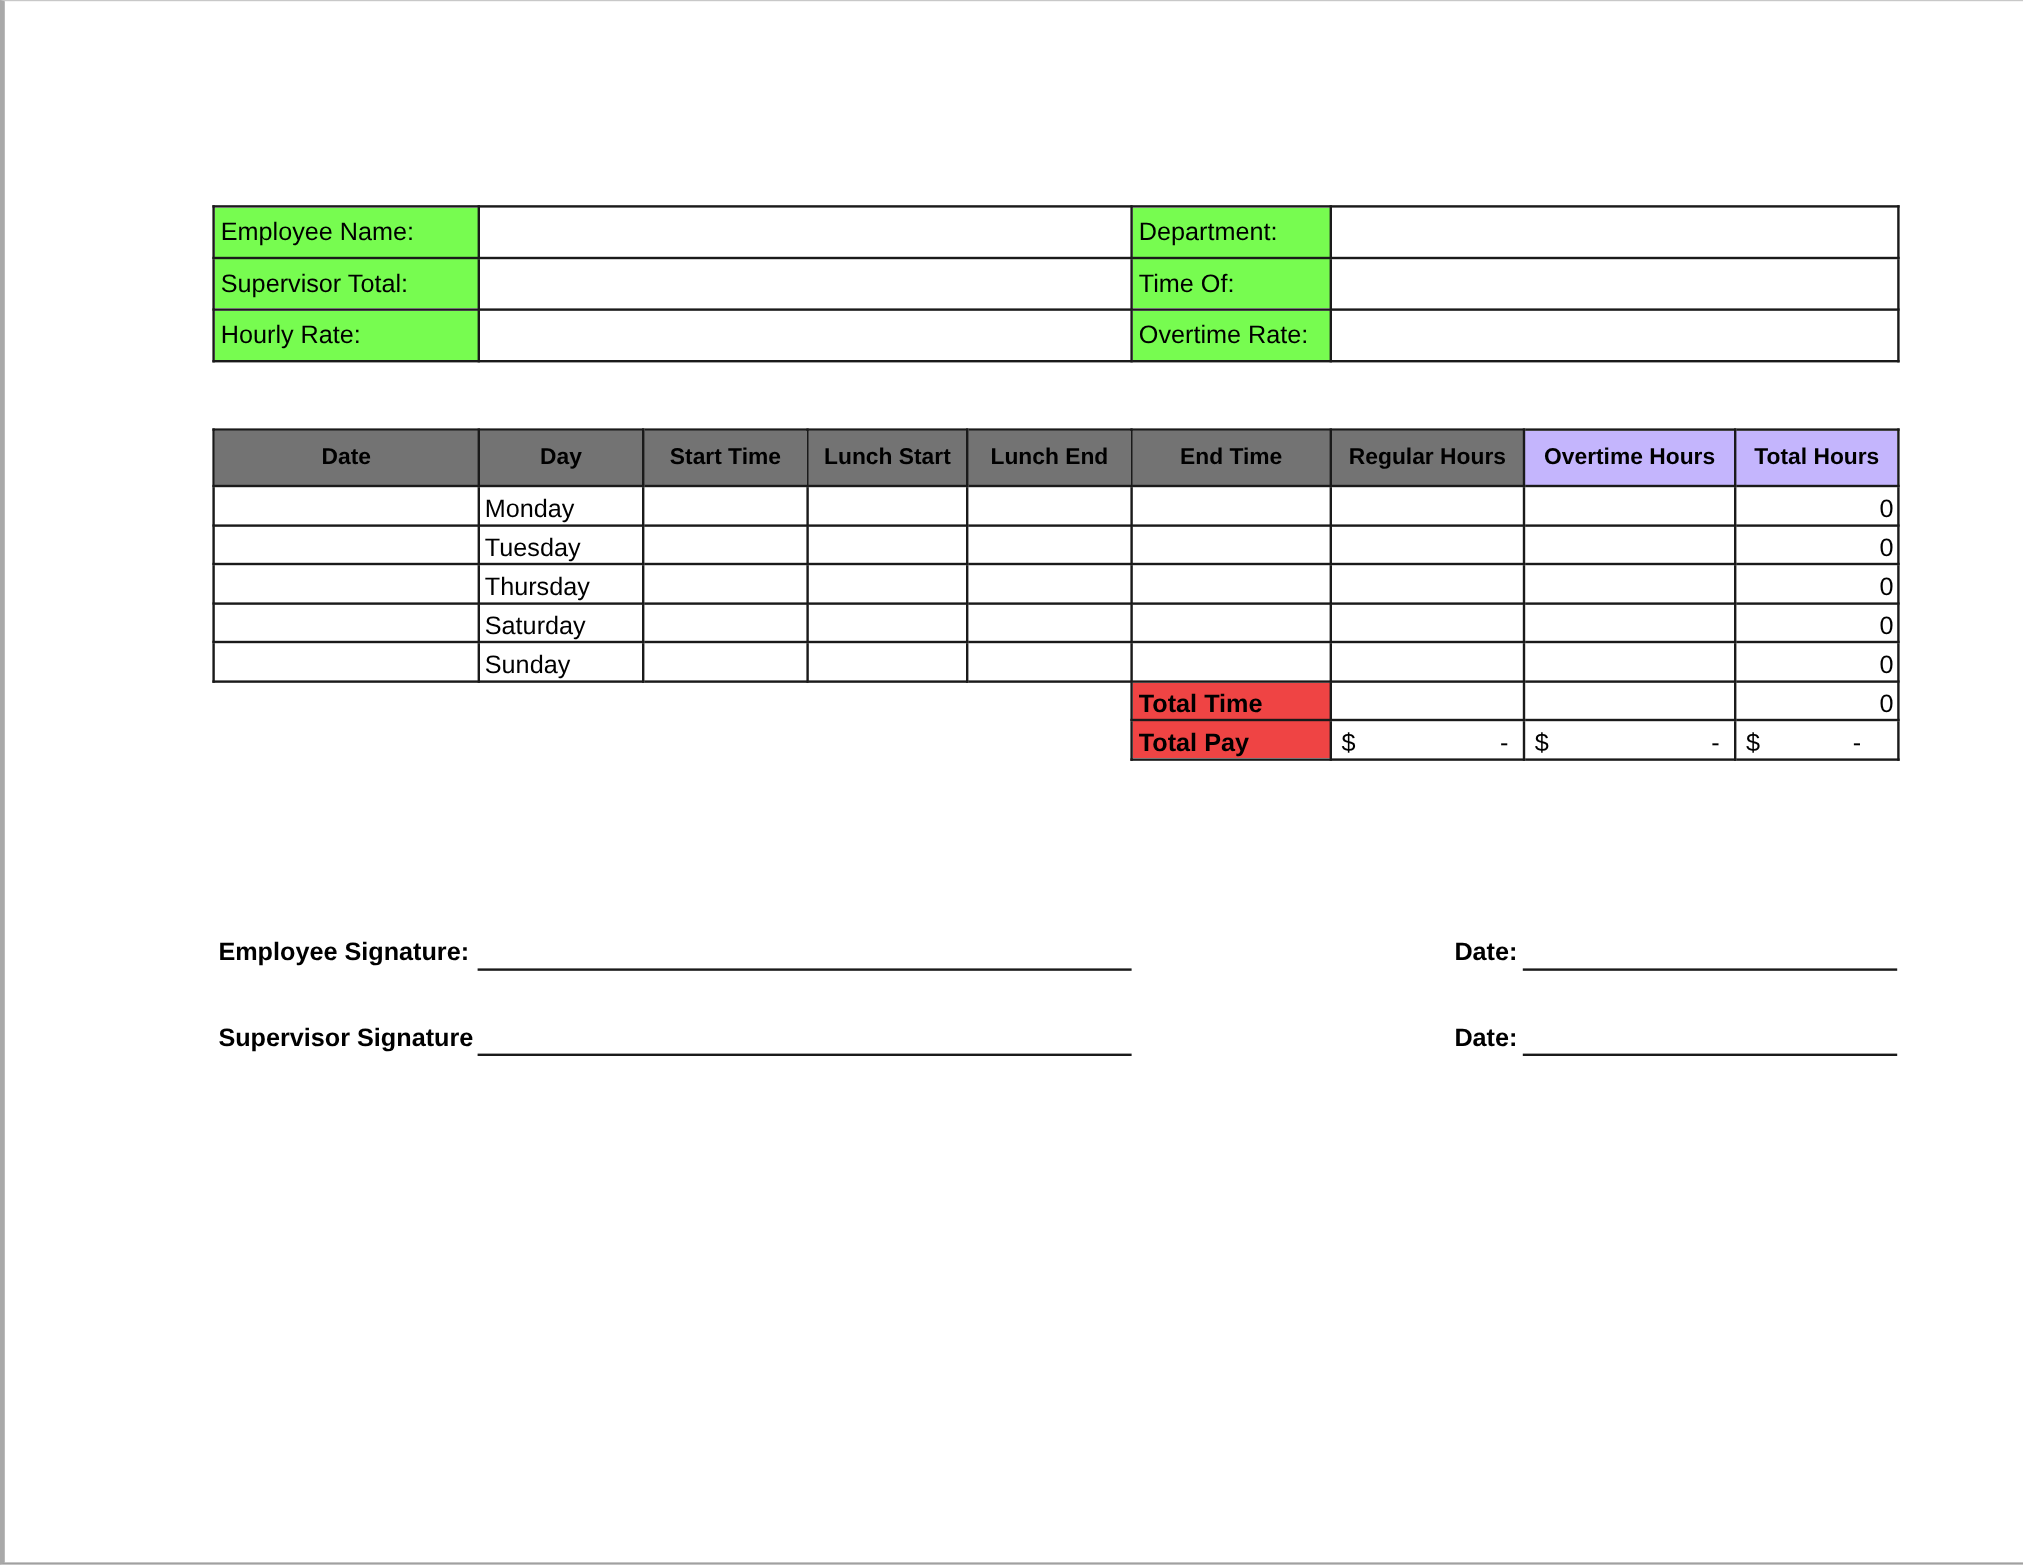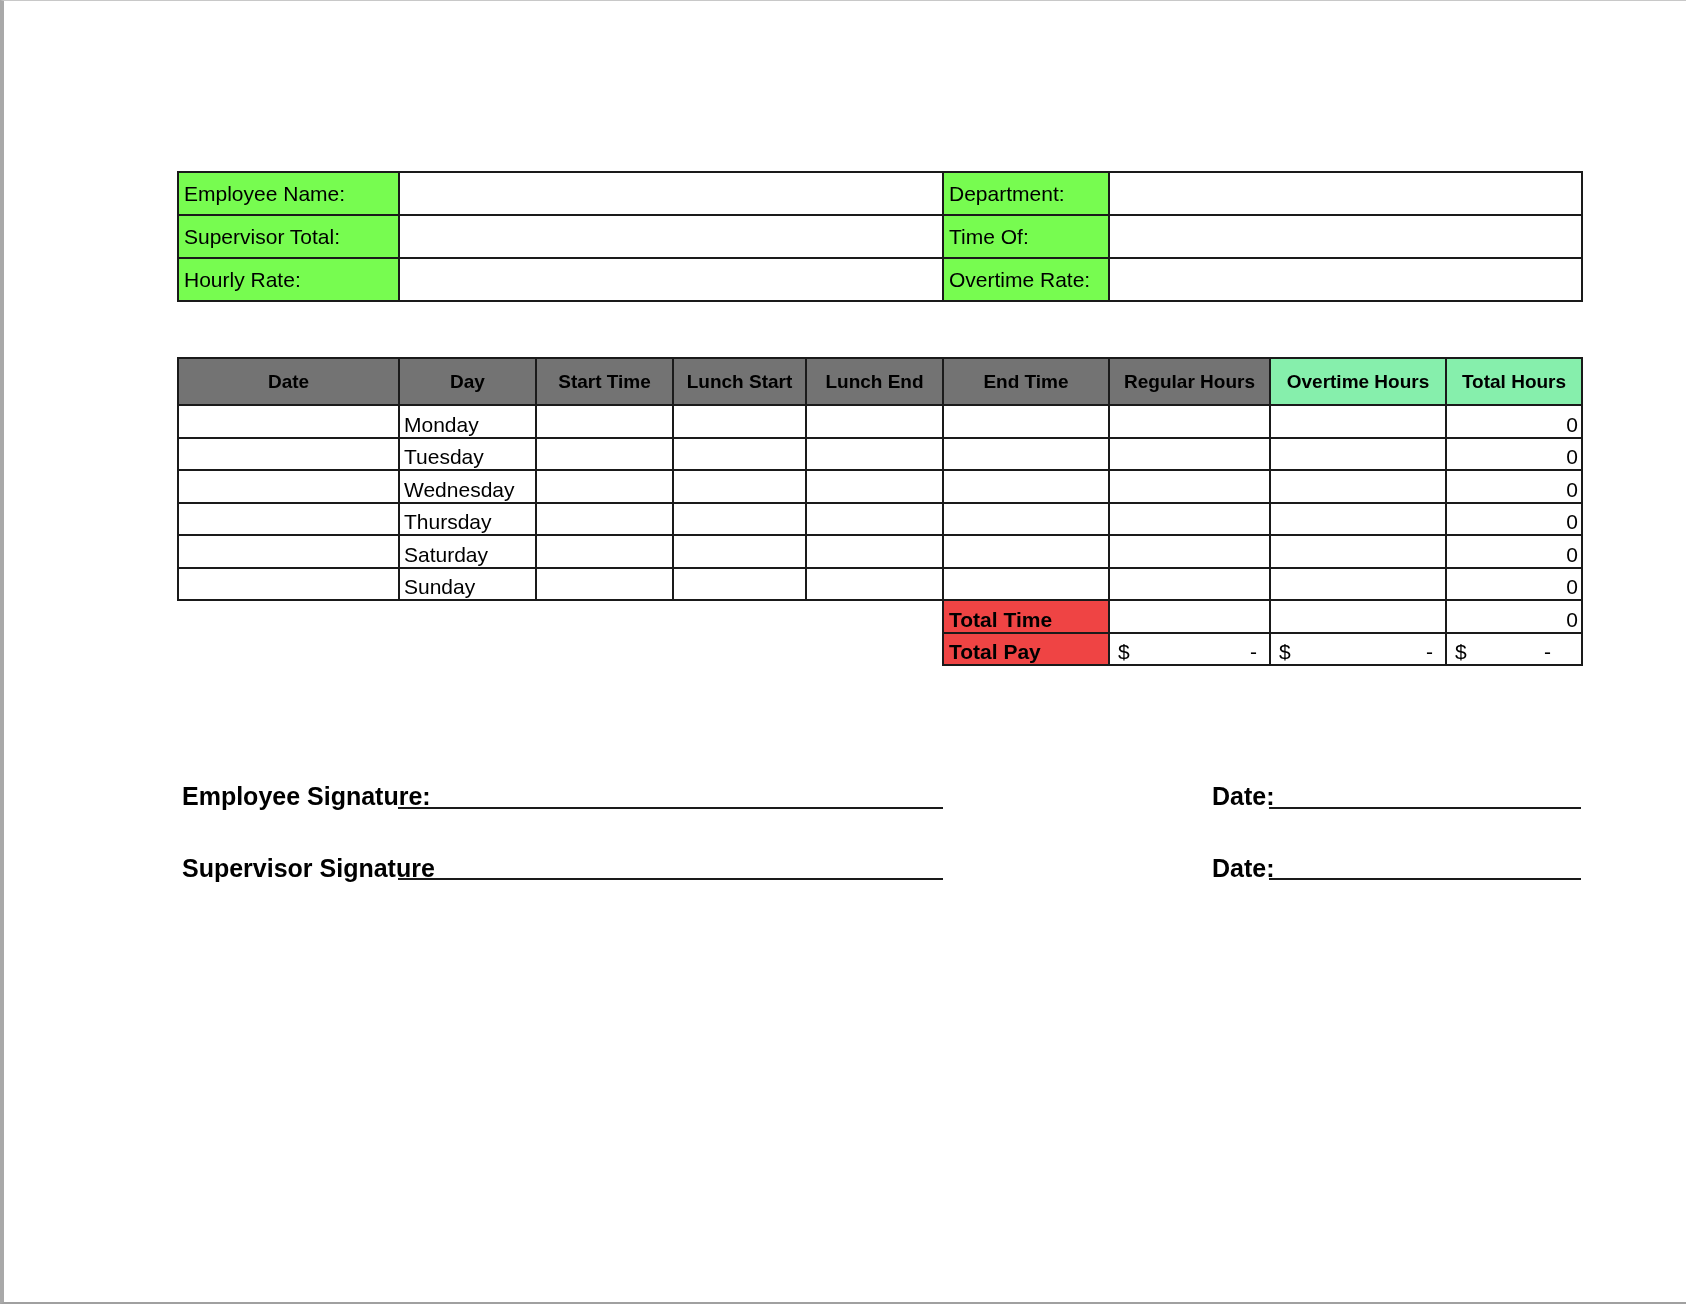--- a/index.html
+++ b/index.html
@@ -12,30 +12,30 @@
   td, th { border: 2px solid #1a1a1a; overflow: hidden; white-space: nowrap; }
 
   
   .info { left: 177px; top: 171px; width: 1404px; }
   .info td { height: 43px; font-size: 21px; padding: 0 5px; vertical-align: middle; }
   .info td.lbl { background: #77fc50; font-weight: normal; }
 
   
   .main { left: 177px; top: 357px; width: 1404px; }
   .main th { height: 47px; font-size: 19px; font-weight: bold; text-align: center; vertical-align: middle; background: #737373; }
-  .main th.teal { background: #86efac; }
+  .main th.teal { background: #c4b5fd; }
   .main td { height: 32.5px; font-size: 21px; padding: 0 4px; vertical-align: bottom; }
   .main td.num { text-align: right; padding-right: 3px; }
   .main td.empty { border: none; }
   .main td.tlabel { background: #ef4444; font-weight: bold; padding-left: 5px; }
   .money { display: flex; justify-content: space-between; padding: 0 12px 0 8px; }
   .main td.moneycell { padding: 0; }
 
   
-  .sig-label { position: absolute; font-size: 25px; font-weight: bold; white-space: nowrap; }
+  .sig-label { position: absolute; font-size: 21px; font-weight: bold; white-space: nowrap; }
   .sig-line { position: absolute; height: 0; border-bottom: 2px solid #1a1a1a; }
 </style>
 </head>
 <body>
 
 <div class="page-frame"></div>
 
 <table class="info">
   <colgroup>
     <col style="width:221px">
@@ -107,31 +107,20 @@
     <td></td>
     <td></td>
     <td></td>
     <td></td>
     <td></td>
     <td></td>
     <td class="num">0</td>
   </tr>
   <tr>
     <td></td>
-    <td>Wednesday</td>
-    <td></td>
-    <td></td>
-    <td></td>
-    <td></td>
-    <td></td>
-    <td></td>
-    <td class="num">0</td>
-  </tr>
-  <tr>
-    <td></td>
     <td>Thursday</td>
     <td></td>
     <td></td>
     <td></td>
     <td></td>
     <td></td>
     <td></td>
     <td class="num">0</td>
   </tr>
   <tr>

